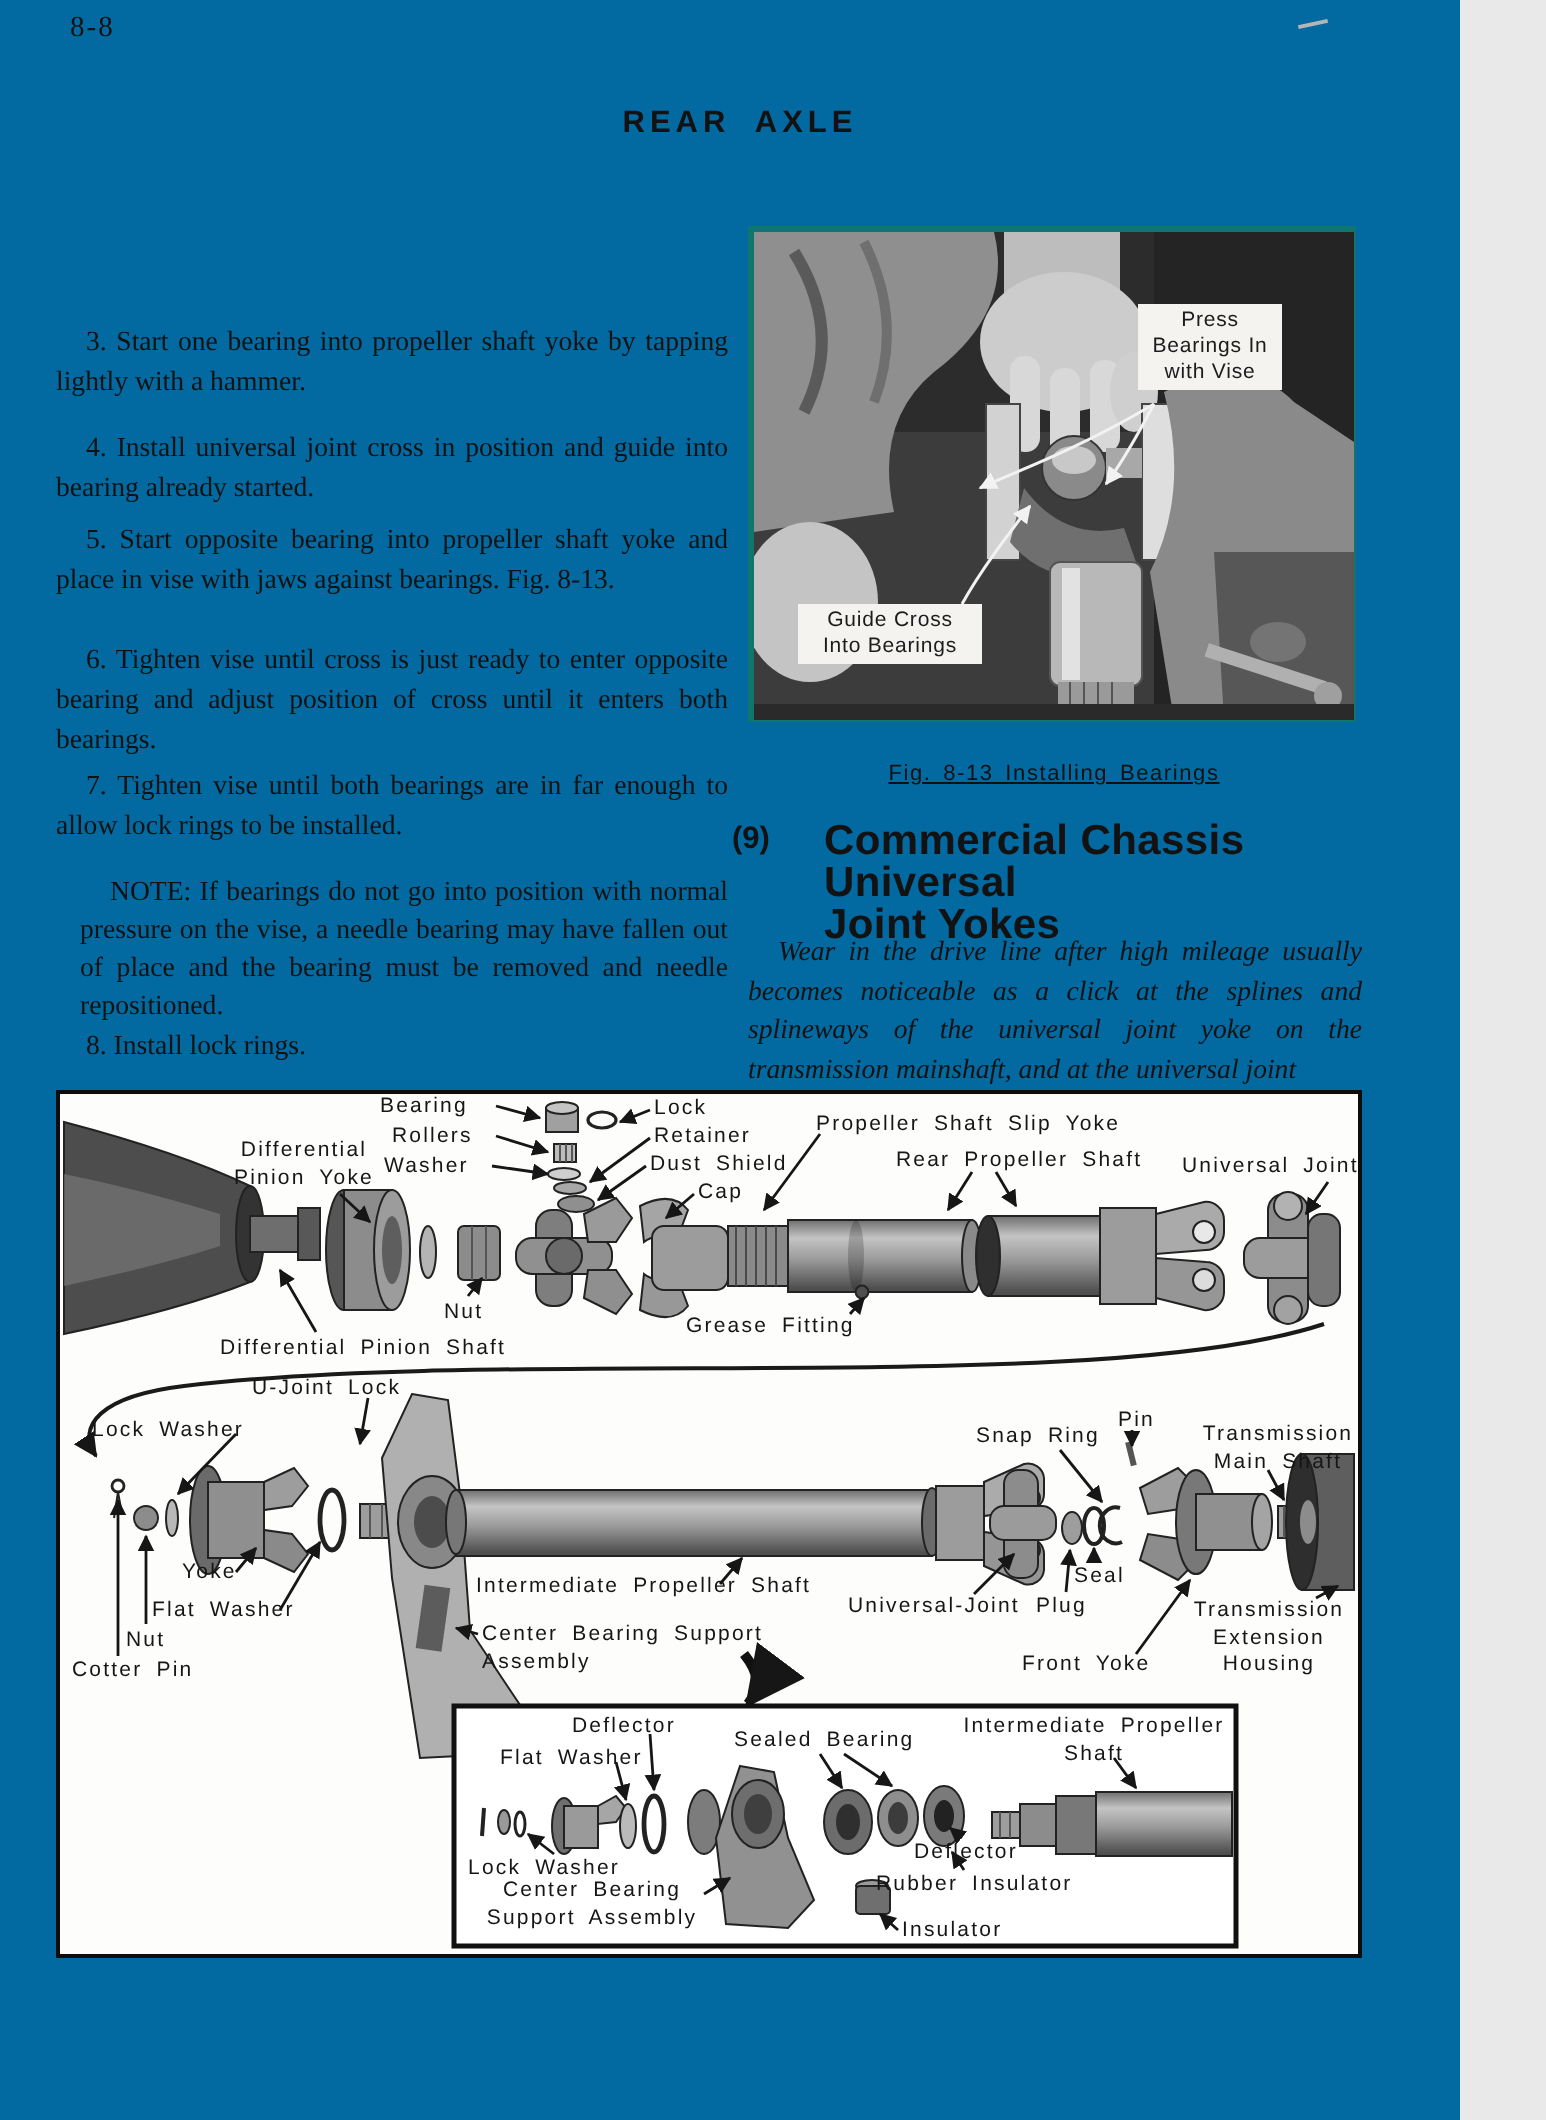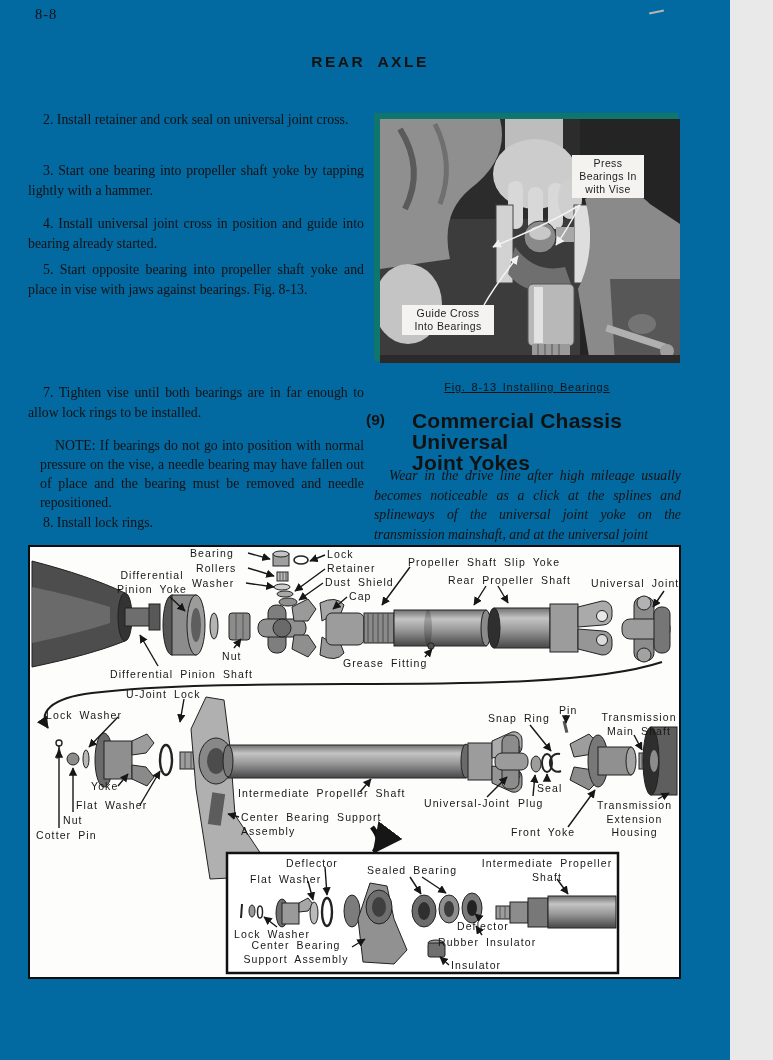--- a/index.html
+++ b/index.html
@@ -7,21 +7,21 @@
         font-family:"Liberation Serif",serif;color:#121212;}
   .pageno{position:absolute;left:35px;top:6px;font-size:14.5px;letter-spacing:1px;}
   .title{position:absolute;left:0;top:53px;width:740px;text-align:center;
          font-family:"Liberation Sans",sans-serif;font-weight:bold;font-size:15.5px;
          letter-spacing:2.5px;word-spacing:6px;}
   .artifact{position:absolute;left:649px;top:11px;width:15px;height:2px;background:#b5b5b5;transform:rotate(-12deg);}
   .para{position:absolute;left:28px;width:336px;font-size:13.8px;line-height:20px;
         text-align:justify;text-indent:15px;}
   .note{left:40px;width:324px;line-height:19px;}
   .photo{position:absolute;left:374px;top:113px;width:304px;height:248px;
-         border:6px solid #0f766e;box-sizing:border-box;background:#3c3c3c;}
+         border:3px solid #0f766e;box-sizing:border-box;background:#3c3c3c;}
   .callout{position:absolute;background:#f4f3f0;color:#1c1c1c;
            font-family:"Liberation Sans",sans-serif;font-size:10.5px;line-height:13px;
            text-align:center;white-space:pre-line;padding:2px 4px;letter-spacing:.4px;}
   .cap{position:absolute;font-family:"Liberation Sans",sans-serif;font-size:11px;
        letter-spacing:.8px;word-spacing:2px;text-align:center;color:#111;}
   .secnum{position:absolute;left:366px;top:411px;font-family:"Liberation Sans",sans-serif;
           font-weight:bold;font-size:15.5px;}
   .sectitle{position:absolute;left:412px;top:410px;width:270px;
             font-family:"Liberation Sans",sans-serif;font-weight:bold;font-size:21px;
             line-height:21px;white-space:pre-line;letter-spacing:.2px;}
@@ -37,24 +37,24 @@
 </style>
 </head>
 <body>
 
 <div class="page">
 
   <div class="pageno">8-8</div>
   <div class="title">REAR AXLE</div>
   <div class="artifact"></div>
 
-  <div class="para" style="top:110px">2. Install retainer and cork seal on universal joint cross.</div>
   <div class="para" style="top:161px">3. Start one bearing into propeller shaft yoke by tapping lightly with a hammer.</div>
   <div class="para" style="top:214px">4. Install universal joint cross in position and guide into bearing already started.</div>
   <div class="para" style="top:260px">5. Start opposite bearing into propeller shaft yoke and place in vise with jaws against bearings. Fig. 8-13.</div>
+  <div class="para" style="top:320px">6. Tighten vise until cross is just ready to enter opposite bearing and adjust position of cross until it enters both bearings.</div>
   <div class="para" style="top:383px">7. Tighten vise until both bearings are in far enough to allow lock rings to be installed.</div>
   <div class="para note" style="top:436px">NOTE:  If bearings do not go into position with normal pressure on the vise, a needle bearing may have fallen out of place and the bearing must be removed and needle repositioned.</div>
   <div class="para" style="top:513px">8. Install lock rings.</div>
 
   <div class="photo">
     <svg width="300" height="244" viewBox="0 0 300 244">
       <rect x="0" y="0" width="300" height="244" fill="#3c3c3c"></rect>
       <rect x="0" y="0" width="300" height="100" fill="#2c2c2c"></rect>
       <rect x="200" y="0" width="100" height="244" fill="#242424"></rect>
       <path d="M0,0 L120,0 Q130,40 90,70 Q60,95 70,140 L0,150 Z" fill="#8f8f8f"></path>

